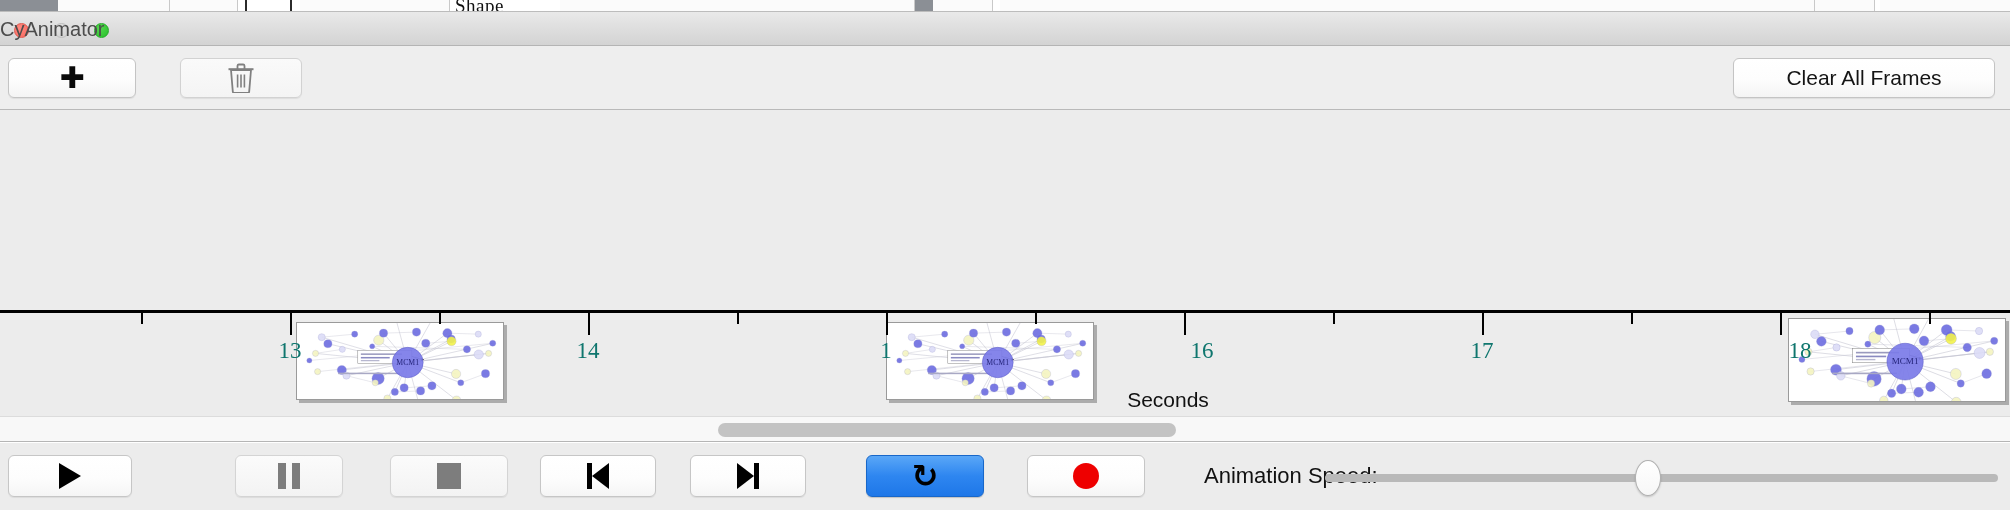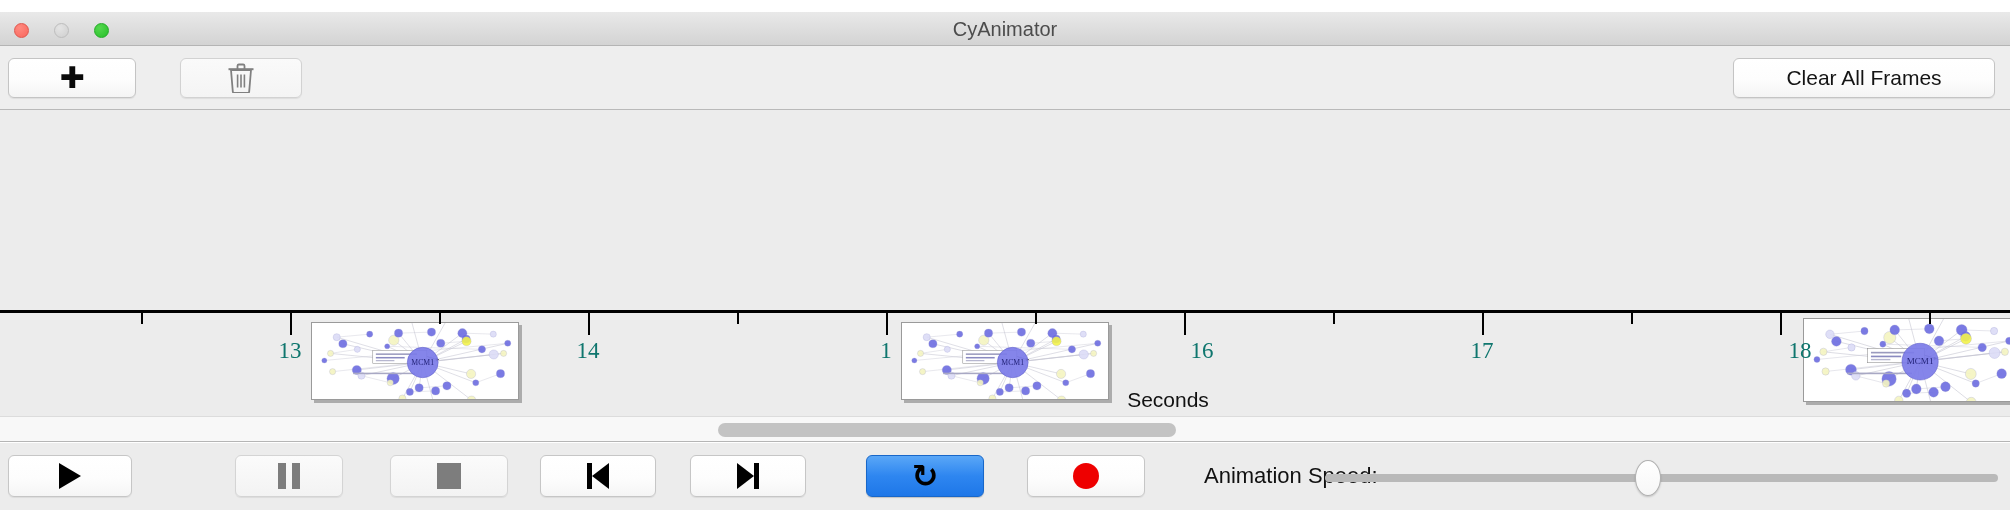--- a/index.html
+++ b/index.html
@@ -38,21 +38,21 @@
     position: absolute; left: 0; top: 12px; width: 2010px; height: 34px;
     background: linear-gradient(to bottom, #e9e9e9 0%, #dedede 50%, #d3d3d3 100%);
     border-bottom: 1px solid #b4b4b4;
   }
   .traffic { position: absolute; top: 11px; width: 15px; height: 15px; border-radius: 50%; }
   .tl-close  { left: 14px;  background: radial-gradient(circle at 35% 30%, #ff8a80, #f9665c); border: 1px solid #e0564d; }
   .tl-min    { left: 54px;  background: radial-gradient(circle at 35% 30%, #e4e4e4, #cfcfcf); border: 1px solid #bdbdbd; }
   .tl-max    { left: 94px;  background: radial-gradient(circle at 35% 30%, #55d84e, #27bf2a); border: 1px solid #23ac26; }
   .win-title {
     position: absolute; left: 0; top: 0; width: 2010px; height: 34px;
-    line-height: 34px; text-align: center;
+    line-height: 34px; 
     font-size: 20px; color: #4c4c4c;
   }
 
   
   .toolbar {
     position: absolute; left: 0; top: 46px; width: 2010px; height: 64px;
     background: #eeeeee;
     border-bottom: 1px solid #b9b9b9;
   }
   .tb-btn {
@@ -99,21 +99,20 @@
   }
   .axis-caption span { position: relative; left: 163px; text-align: center; }
 
   
   .frame {
     position: absolute;
     background: #ffffff;
     border: 1px solid #9a9a9a;
     box-shadow: 3px 3px 0 rgba(120,120,120,.55);
     overflow: hidden;
-    margin-left: 15px;
   }
   .frame .net { position: absolute; left: 0; top: 0; width: 100%; height: 100%; }
 
   
   .hscroll {
     position: absolute; left: 0; top: 416px; width: 2010px; height: 26px;
     background: #f8f8f8;
     border-top: 1px solid #dcdcdc;
     border-bottom: 1px solid #b5b5b5;
   }
@@ -195,20 +194,36 @@
   }
   .glyph-loop { font-size: 32px; line-height: 1; color: #000; font-weight: 600; }
   .glyph-rec { width: 26px; height: 26px; border-radius: 50%; background: #ee0000; }
   .glyph-trash { width: 26px; height: 30px; }
 </style>
 </head>
 <body>
 
 <div id="app">
 
+  <div class="bg-strip">
+    <div class="bg-chunk bg-dark" style="left:0;width:58px;"></div>
+    <div class="bg-chunk bg-light" style="left:58px;width:112px;"></div>
+    <div class="bg-chunk bg-light" style="left:170px;width:68px;"></div>
+    <div class="bg-chunk bg-line" style="left:245px;"></div>
+    <div class="bg-chunk bg-line" style="left:290px;"></div>
+    <div class="bg-chunk bg-light" style="left:300px;width:150px;"></div>
+    <div class="bg-word" style="left:455px;">Shape</div>
+    <div class="bg-chunk bg-light" style="left:560px;width:355px;"></div>
+    <div class="bg-chunk bg-dark" style="left:915px;width:18px;"></div>
+    <div class="bg-chunk bg-light" style="left:933px;width:60px;"></div>
+    <div class="bg-chunk bg-light" style="left:1000px;width:815px;"></div>
+    <div class="bg-chunk bg-light" style="left:1815px;width:60px;"></div>
+    <div class="bg-chunk bg-light" style="left:1880px;width:130px;border-right:none;"></div>
+    <div class="bg-rule"></div>
+  </div>
 
   <div class="titlebar">
     <div class="traffic tl-close"></div>
     <div class="traffic tl-min"></div>
     <div class="traffic tl-max"></div>
     <div class="win-title">CyAnimator</div>
   </div>
 
   <div class="toolbar">
     <div class="tb-btn" id="btn-add">

